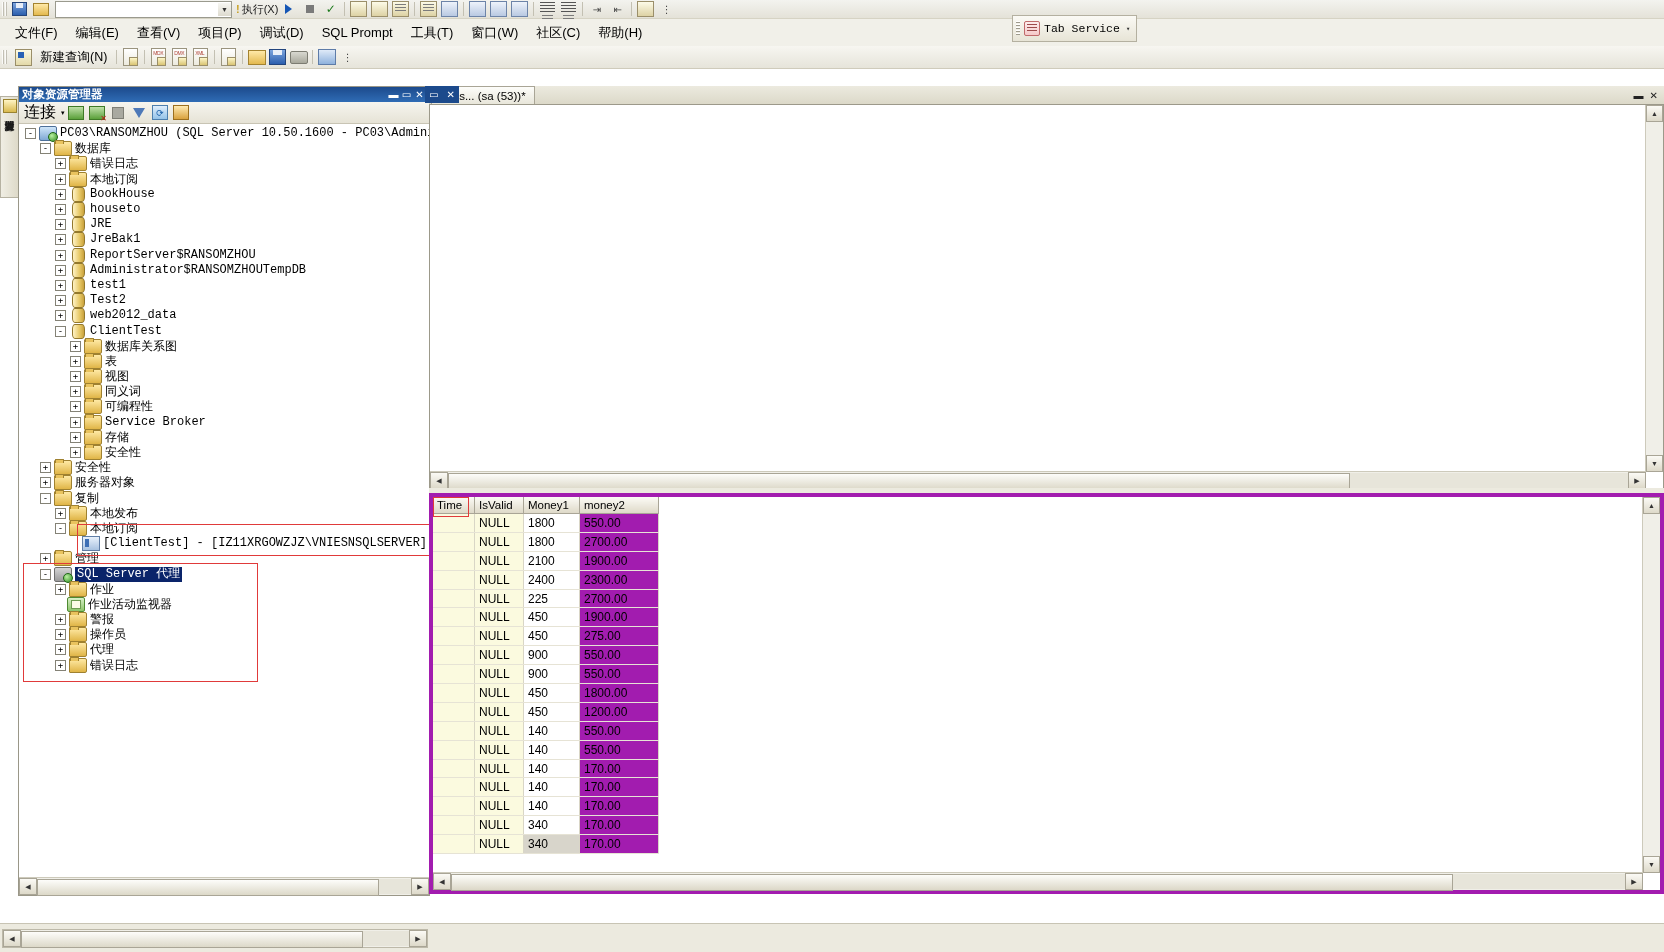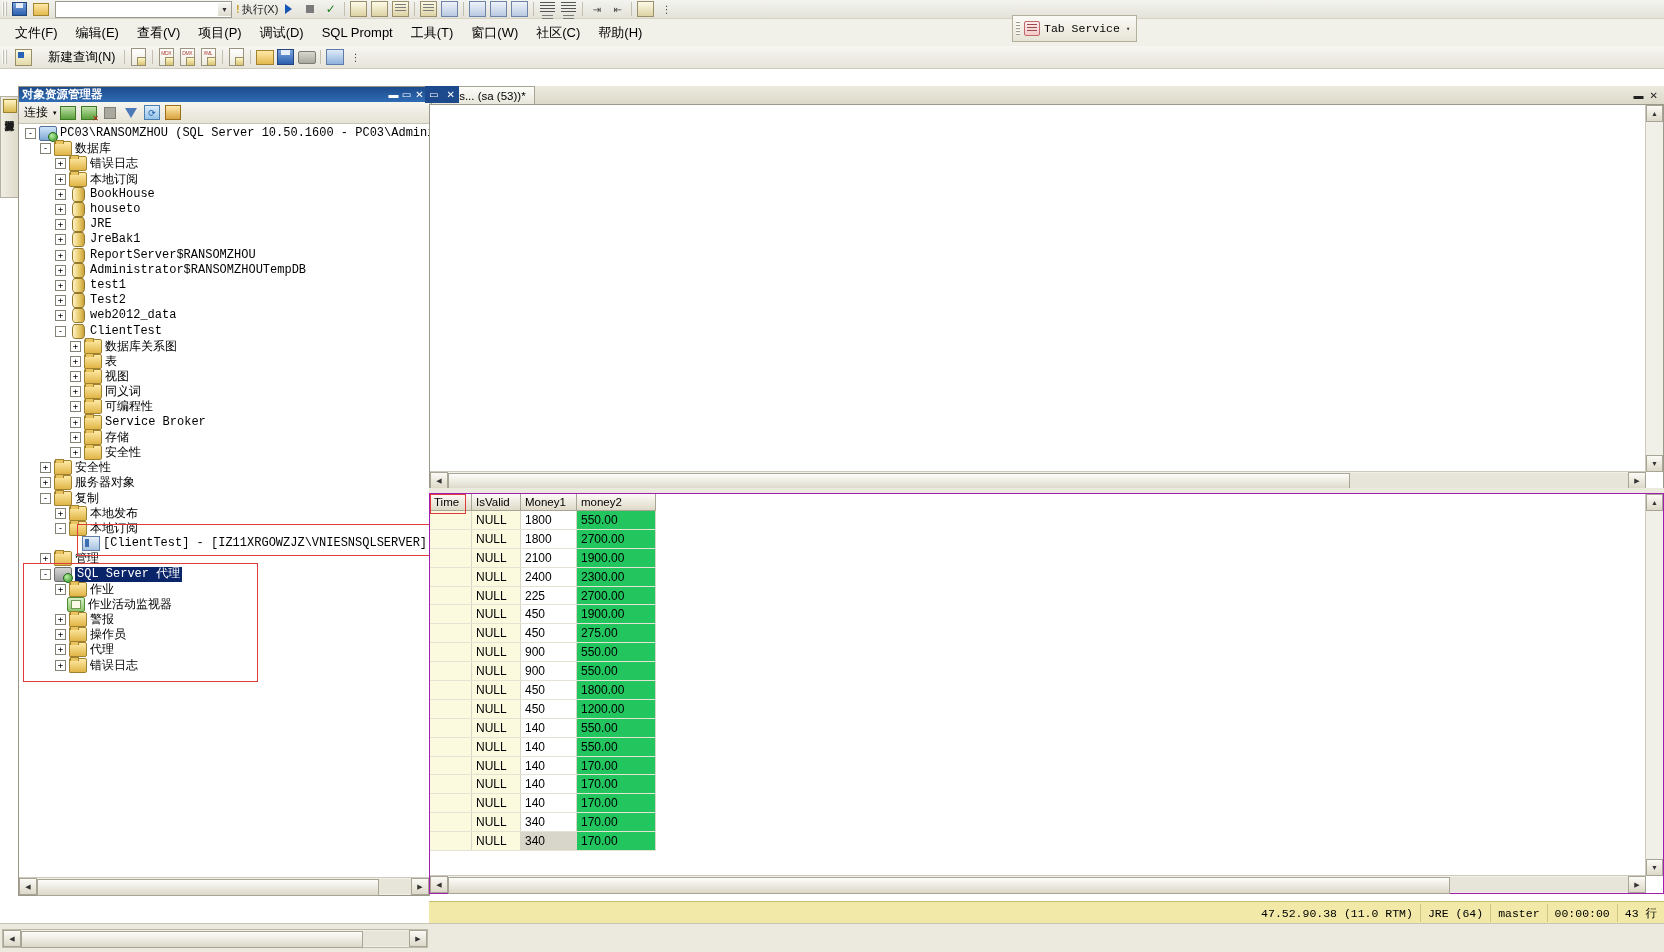--- a/index.html
+++ b/index.html
@@ -47,21 +47,21 @@
   }
   .menubar .mi{padding:3px 9px;white-space:nowrap;color:#000;}
 
   
   .toolbar2{
     position:absolute;left:0;top:46px;width:1664px;height:22px;
     background:linear-gradient(#f7f6f1,#e6e4da);
     border-bottom:1px solid #cfcbbb;
     display:flex;align-items:center;
   }
-  .newq{display:flex;align-items:flex-end;gap:16px;padding:0 6px;font-size:12.5px;white-space:nowrap;}
+  .newq{display:flex;align-items:flex-end;gap:8px;padding:0 6px;font-size:12.5px;white-space:nowrap;}
   .newq .qi{width:15px;height:15px;background:linear-gradient(#fdfbe6,#e3d9a8);border:1px solid #9a8e68;position:relative;}
   .newq .qi::after{content:"";position:absolute;left:2px;top:2px;width:6px;height:6px;background:#2a62b5;}
   .docico{width:15px;height:16px;background:linear-gradient(#ffffff,#eceade);border:1px solid #9a947e;position:relative;margin:0 2px;}
   .docico::after{content:"";position:absolute;right:-1px;bottom:-1px;width:7px;height:7px;
     background:linear-gradient(#fdf6c8,#d9c473);border:1px solid #9a8e68;}
   .docico .tag{position:absolute;left:1px;top:1px;font-size:5px;color:#b0453a;letter-spacing:-.5px;}
   .folderico{width:16px;height:13px;background:linear-gradient(#ffe9a8,#e3b94e);border:1px solid #a4832f;}
   .saveico{width:15px;height:14px;background:linear-gradient(#7ca4dd,#2c5fae);border:1px solid #23457d;position:relative;}
   .saveico::after{content:"";position:absolute;left:3px;top:0;right:3px;height:5px;background:#e8eef8;}
   .printico{width:16px;height:11px;background:linear-gradient(#d8d8d0,#a8a89c);border:1px solid #7c7c72;border-radius:2px;}
@@ -89,21 +89,21 @@
     height:15px;background:linear-gradient(#1c4a8c,#2f6cb5);
     display:flex;align-items:center;padding:0 3px;color:#fff;
     font-size:11.5px;font-weight:bold;
   }
   .oe-title .t{flex:1;white-space:nowrap;}
   .oe-title .wbtn{width:13px;text-align:center;font-size:10px;color:#fff;cursor:pointer;}
   .oe-toolbar{
     height:21px;background:linear-gradient(#f6f5ef,#e6e3d6);
     border-bottom:1px solid #c8c4b4;display:flex;align-items:center;padding-left:3px;gap:2px;
   }
-  .oe-toolbar .conn{font-size:12px;padding:0 2px;white-space:nowrap;}
+  .oe-toolbar .conn{font-size:16px;padding:0 2px;white-space:nowrap;}
   .oe-toolbar .carw{font-size:7px;margin-left:1px;}
   .oe-toolbar .obtn{width:19px;height:17px;display:flex;align-items:center;justify-content:center;}
   .plug{width:14px;height:12px;background:linear-gradient(#bfe0a8,#5aa03a);border:1px solid #3e7a26;position:relative;}
   .plug.x::after{content:"✕";position:absolute;right:-3px;bottom:-4px;color:#c01818;font-size:8px;font-weight:bold;}
   .stopsq{width:10px;height:10px;background:#a9a9a0;border:1px solid #7f7f76;}
   .filt{width:0;height:0;border-left:6px solid transparent;border-right:6px solid transparent;border-top:10px solid #4e79b8;}
   .refr{width:14px;height:13px;background:linear-gradient(#dfeefc,#95c3e8);border:1px solid #4d7fae;
     display:flex;align-items:center;justify-content:center;font-size:9px;color:#1b5fa8;}
   .scrpt{width:14px;height:13px;background:linear-gradient(#ffe9b0,#d9a23e);border:1px solid #9c6f1e;}
 
@@ -155,37 +155,37 @@
     padding:0 8px;display:flex;align-items:center;font-size:11.5px;white-space:nowrap;margin-left:2px;}
   .doc-tabbar .spacer{flex:1;}
   .doc-tabbar .wctl{display:flex;align-items:center;gap:6px;padding-right:6px;font-size:10px;color:#222;}
 
   .editor{position:absolute;left:0;top:18px;right:0;height:384px;background:#fff;border:1px solid #9c998a;}
   .ed-vsb{position:absolute;right:0;top:0;bottom:17px;width:17px;background:#f0efe8;border-left:1px solid #cdcabb;}
   .ed-hsb{position:absolute;left:0;right:17px;bottom:0;height:17px;background:#f0efe8;border-top:1px solid #cdcabb;display:flex;align-items:center;}
 
   .splitter{position:absolute;left:0;right:0;height:5px;background:#eceadf;}
 
-  .results{position:absolute;left:0;right:0;bottom:0;top:407px;background:#fff;border:1px solid #a21caf;padding-left:40px;}
+  .results{position:absolute;left:0;right:0;bottom:0;top:407px;background:#fff;border:4px solid #a21caf;padding-left:40px;}
   .grid{position:absolute;left:0;top:0;right:17px;bottom:17px;overflow:hidden;}
   table.gt{border-collapse:collapse;font-size:12px;table-layout:fixed;}
   table.gt th{
     background:linear-gradient(#fcfbf6,#ded9c8);
     border-right:1px solid #a9a596;border-bottom:1px solid #a9a596;
     font-weight:normal;font-size:11.5px;height:16px;padding:0 4px;text-align:left;
     white-space:nowrap;color:#000;
   }
   table.gt td{
     border-right:1px solid #d9d6c6;border-bottom:1px solid #e6e3d5;
     height:17.9px;padding:0 4px;white-space:nowrap;color:#000;font-size:12px;
   }
   td.c-time{background:#fbfadf;width:33px;}
   td.c-valid{background:#fbfadf;width:40px;text-align:left;padding-left:6px;}
   td.c-m1{background:#ffffff;width:47px;text-align:left;}
-  td.c-m2{background:#22c55e;width:70px;text-align:left;margin-top:28px;}
+  td.c-m2{background:#a21caf;width:70px;text-align:left;margin-top:28px;}
   th.h-time{width:33px;}
   th.h-valid{width:40px;}
   th.h-m1{width:47px;}
   th.h-m2{width:70px;}
   tr.lastrow td.c-m1{background:#d8d5cb;}
   .res-vsb{position:absolute;right:0;top:0;bottom:17px;width:17px;background:#f0efe8;border-left:1px solid #cdcabb;}
   .res-hsb{position:absolute;left:0;right:17px;bottom:0;height:17px;background:#f0efe8;border-top:1px solid #cdcabb;display:flex;align-items:center;}
 
   
   .statusbar{
@@ -763,27 +763,20 @@
       <div class="res-hsb">
         <div class="sb-arrow">◀</div>
         <div class="sb-track">
           <div class="sb-thumb" style="width:1000px;"></div>
         </div>
         <div class="sb-arrow">▶</div>
       </div>
     </div>
   </div>
 
-  <div class="statusbar">
-    <div class="scell">47.52.90.38 (11.0 RTM)</div>
-    <div class="scell">JRE (64)</div>
-    <div class="scell">master</div>
-    <div class="scell">00:00:00</div>
-    <div class="scell">43 行</div>
-  </div>
 
   <div class="botstrip">
     <div class="oe-bottom-sb">
       <div class="sb-arrow">◀</div>
       <div class="sb-track">
         <div class="sb-thumb" style="width:340px;"></div>
       </div>
       <div class="sb-arrow">▶</div>
     </div>
   </div>

